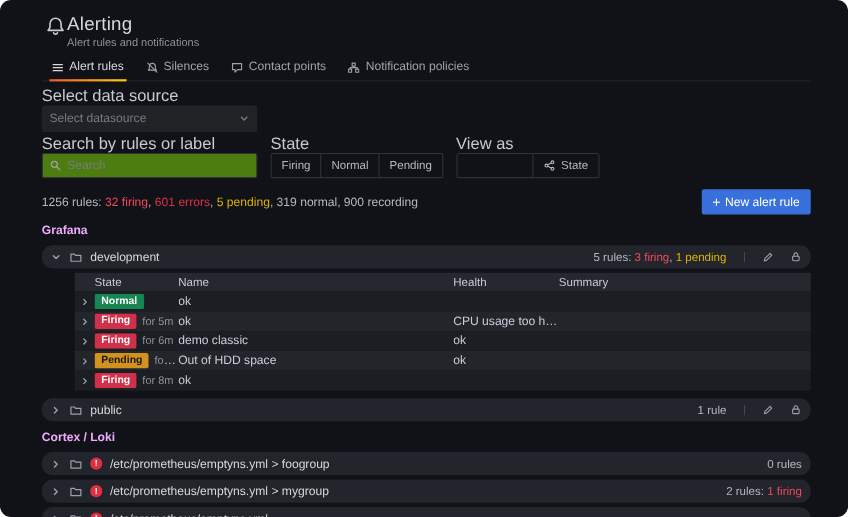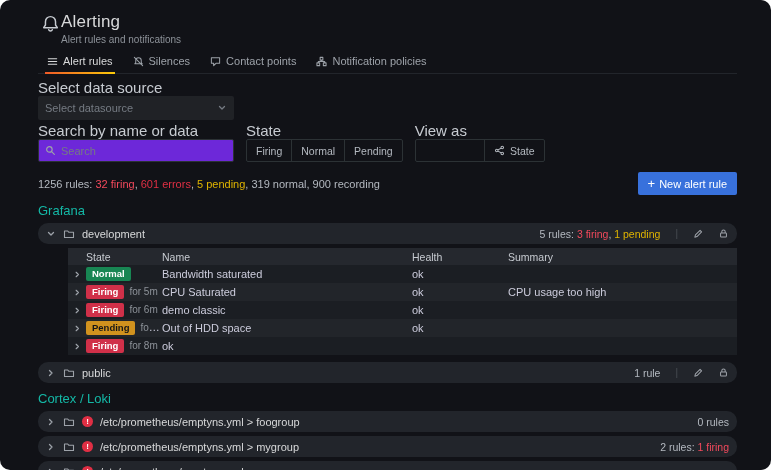--- a/index.html
+++ b/index.html
@@ -35,21 +35,21 @@
   
   .filters { margin:8px 34px 0 38px; }
   .flabel { font-size:15px; line-height:11px; color:#c7cbd1; margin-bottom:3px; }
   .select {
     width:196px; height:23px; background:#202226; border-radius:2px;
     display:flex; align-items:center; justify-content:space-between;
     padding:12px 7px; font-size:11px; color:#757b83; cursor:pointer;
   }
   .filter-row { display:flex; gap:12px; margin-top:5px; }
   .search-box {
-    width:196px; height:23px; background:#6d28d9; border:1px solid #2c3235; border-radius:2px;
+    width:196px; height:23px; background:#4d7c0f; border:1px solid #2c3235; border-radius:2px;
     display:flex; align-items:center; padding:0 6px; gap:5px; color:#9da2a9;
   }
   .search-box input { background:transparent; border:0; outline:0; color:#d8d9da; font-size:11px; width:100%; font-family:inherit; padding:0; }
   .search-box input::placeholder { color:#757b83; }
   .btn-group { display:flex; height:23px; border:1px solid #2c3235; border-radius:2px; overflow:hidden; }
   .btn-group button {
     background:transparent; border:0; color:#b4b9c0; font-size:10.5px; padding:0 9px;
     cursor:pointer; display:flex; align-items:center; gap:5px; font-family:inherit;
   }
   .btn-group button + button { border-left:1px solid #2c3235; }
@@ -64,21 +64,21 @@
   .c-pending { color:#e0b400; }
   .btn-primary {
     display:flex; align-items:center; gap:4px; height:23px;
     background:#3871dc; color:#fff; border:0; border-radius:2px;
     font-size:11px; padding:0 10px; cursor:pointer; font-family:inherit;
   }
   .btn-primary .plus { font-size:13px; line-height:1; margin-top:-1px; }
 
   
   .rules-section { margin:8px 34px 0 38px; }
-  .rules-section h2 { font-size:13px; line-height:15px; font-weight:400; color:#14b8a6; margin:0 0 5px; }
+  .rules-section h2 { font-size:11px; line-height:15px; font-weight:700; color:#f0abfc; margin:0 0 5px; }
   .group-row {
     display:flex; align-items:center; gap:7px; height:21px;
     background:#22252b; border-radius:10px; padding:0 8px;
     font-size:11px; color:#d8d9da; cursor:pointer;
   }
   .group-row + .group-row { margin-top:4px; }
   .gchev { display:flex; color:#9da2a9; width:10px; justify-content:center; }
   .gfolder { display:flex; color:#9da2a9; }
   .gname { font-weight:500; }
   .gpath { font-weight:400; }
@@ -174,21 +174,21 @@
         <span>Select datasource</span>
         <span style="display:flex;">
           <svg width="10" height="10" viewBox="0 0 10 10" fill="none" stroke="currentColor" stroke-width="1.3" stroke-linecap="round" stroke-linejoin="round">
               <path d="M2.5 3.5 5 6l2.5-2.5"></path>
             </svg>
         </span>
       </div>
     </div>
     <div class="filter-row">
       <div class="field">
-        <div class="flabel">Search by name or data</div>
+        <div class="flabel">Search by rules or label</div>
         <div class="search-box">
           <span style="display:flex;">
             <svg width="11" height="11" viewBox="0 0 12 12" fill="none" stroke="currentColor" stroke-width="1.3" stroke-linecap="round">
                 <circle cx="4.8" cy="4.8" r="3"></circle>
                 <path d="M7.2 7.2l3 3"></path>
               </svg>
           </span>
           <input value="" placeholder="Search" style="">
         </div>
       </div>
@@ -275,33 +275,31 @@
         <span class="cell">Summary</span>
       </div>
 
       <div class="trow odd">
         <span class="cell chev">
             <svg width="9" height="9" viewBox="0 0 10 10" fill="none" stroke="currentColor" stroke-width="1.3" stroke-linecap="round" stroke-linejoin="round">
               <path d="M3.5 2.5 6 5 3.5 7.5"></path>
             </svg>
           </span>
         <span class="cell"><span class="badge badge-normal">Normal</span><span class="for"></span></span>
-        <span class="cell">Bandwidth saturated</span>
         <span class="cell">ok</span>
         <span class="cell"></span>
       </div>
 
       <div class="trow even">
         <span class="cell chev">
             <svg width="9" height="9" viewBox="0 0 10 10" fill="none" stroke="currentColor" stroke-width="1.3" stroke-linecap="round" stroke-linejoin="round">
               <path d="M3.5 2.5 6 5 3.5 7.5"></path>
             </svg>
           </span>
         <span class="cell"><span class="badge badge-firing">Firing</span><span class="for">for 5m</span></span>
-        <span class="cell">CPU Saturated</span>
         <span class="cell">ok</span>
         <span class="cell">CPU usage too high</span>
       </div>
 
       <div class="trow odd">
         <span class="cell chev">
             <svg width="9" height="9" viewBox="0 0 10 10" fill="none" stroke="currentColor" stroke-width="1.3" stroke-linecap="round" stroke-linejoin="round">
               <path d="M3.5 2.5 6 5 3.5 7.5"></path>
             </svg>
           </span>

